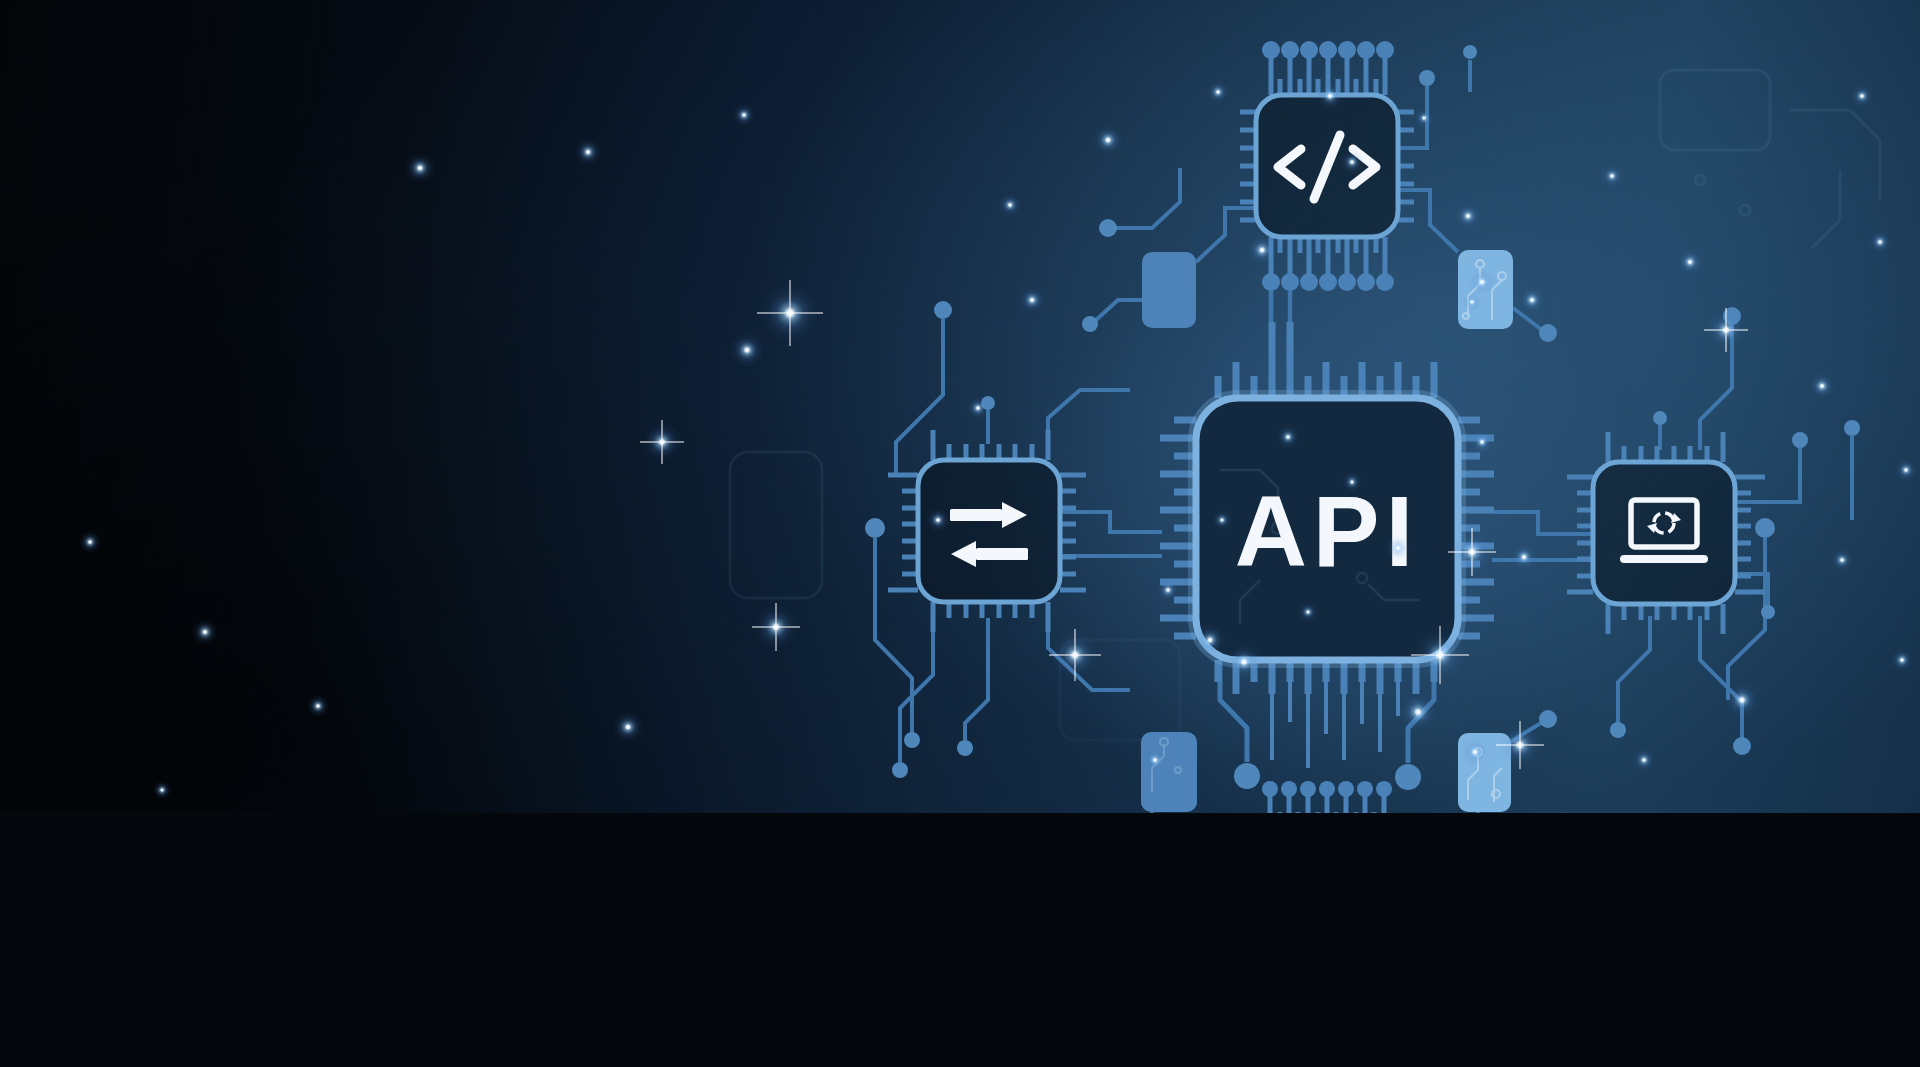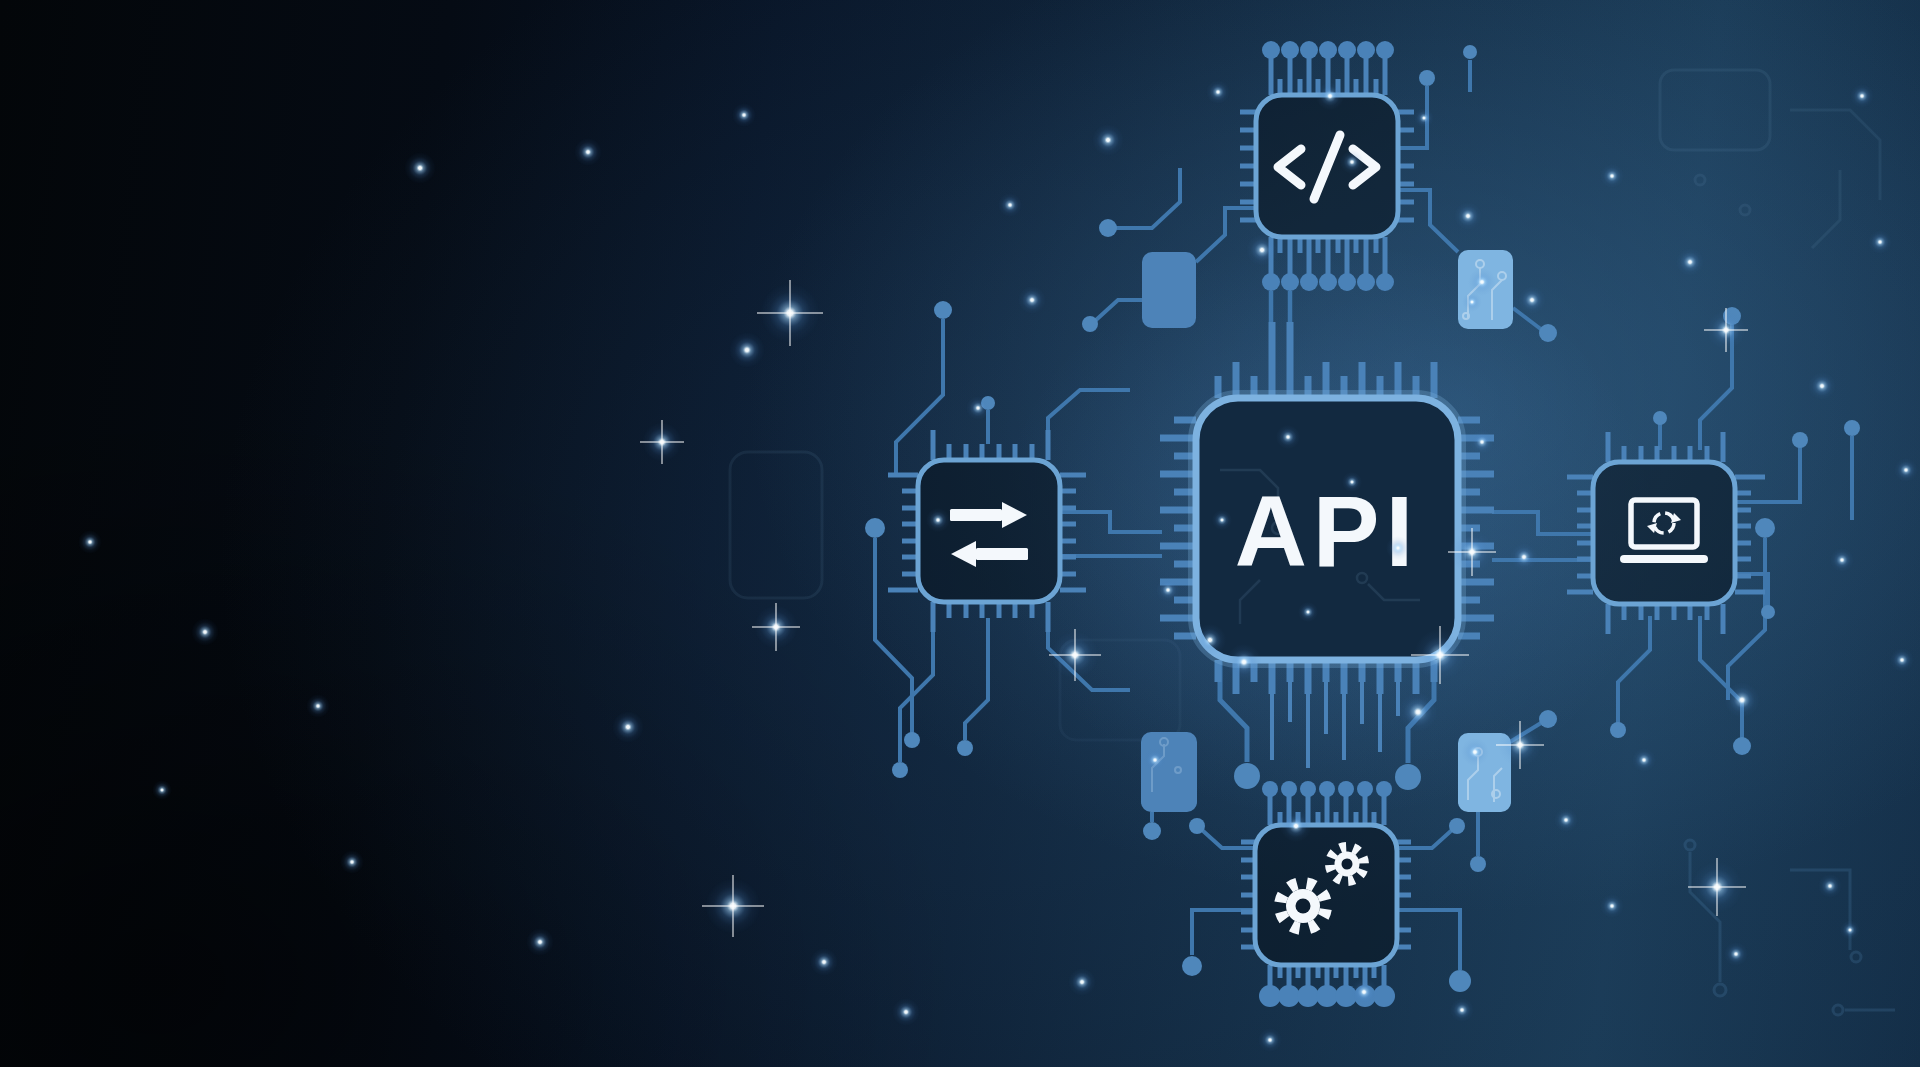--- a/index.html
+++ b/index.html
@@ -1,17 +1,17 @@
 <!DOCTYPE html>
 <html><head>
 <meta charset="utf-8">
 <style>
   html,body{margin:0;padding:0;background:#04070c;}
   .stage{
-    position:relative;width:1920px;height:1067px;overflow:hidden;
+    position:relative;width:1920px;height:813px;overflow:hidden;
     background:
       radial-gradient(1150px 820px at 76% 38%, rgba(64,116,160,0.40), rgba(64,116,160,0) 62%),
       radial-gradient(1500px 1100px at 66% 52%, rgba(34,70,104,0.45), rgba(34,70,104,0) 70%),
       radial-gradient(1300px 950px at 8% 92%, rgba(0,0,0,0.55), rgba(0,0,0,0) 62%),
       linear-gradient(97deg,#030609 0%,#050b14 22%,#081426 38%,#0c1d31 52%,#122a41 66%,#1a3a55 84%,#132d46 100%);
     font-family:"Liberation Sans", sans-serif;
   }
   svg{display:block;}
   text{font-family:"Liberation Sans","DejaVu Sans",sans-serif;}
 </style>

